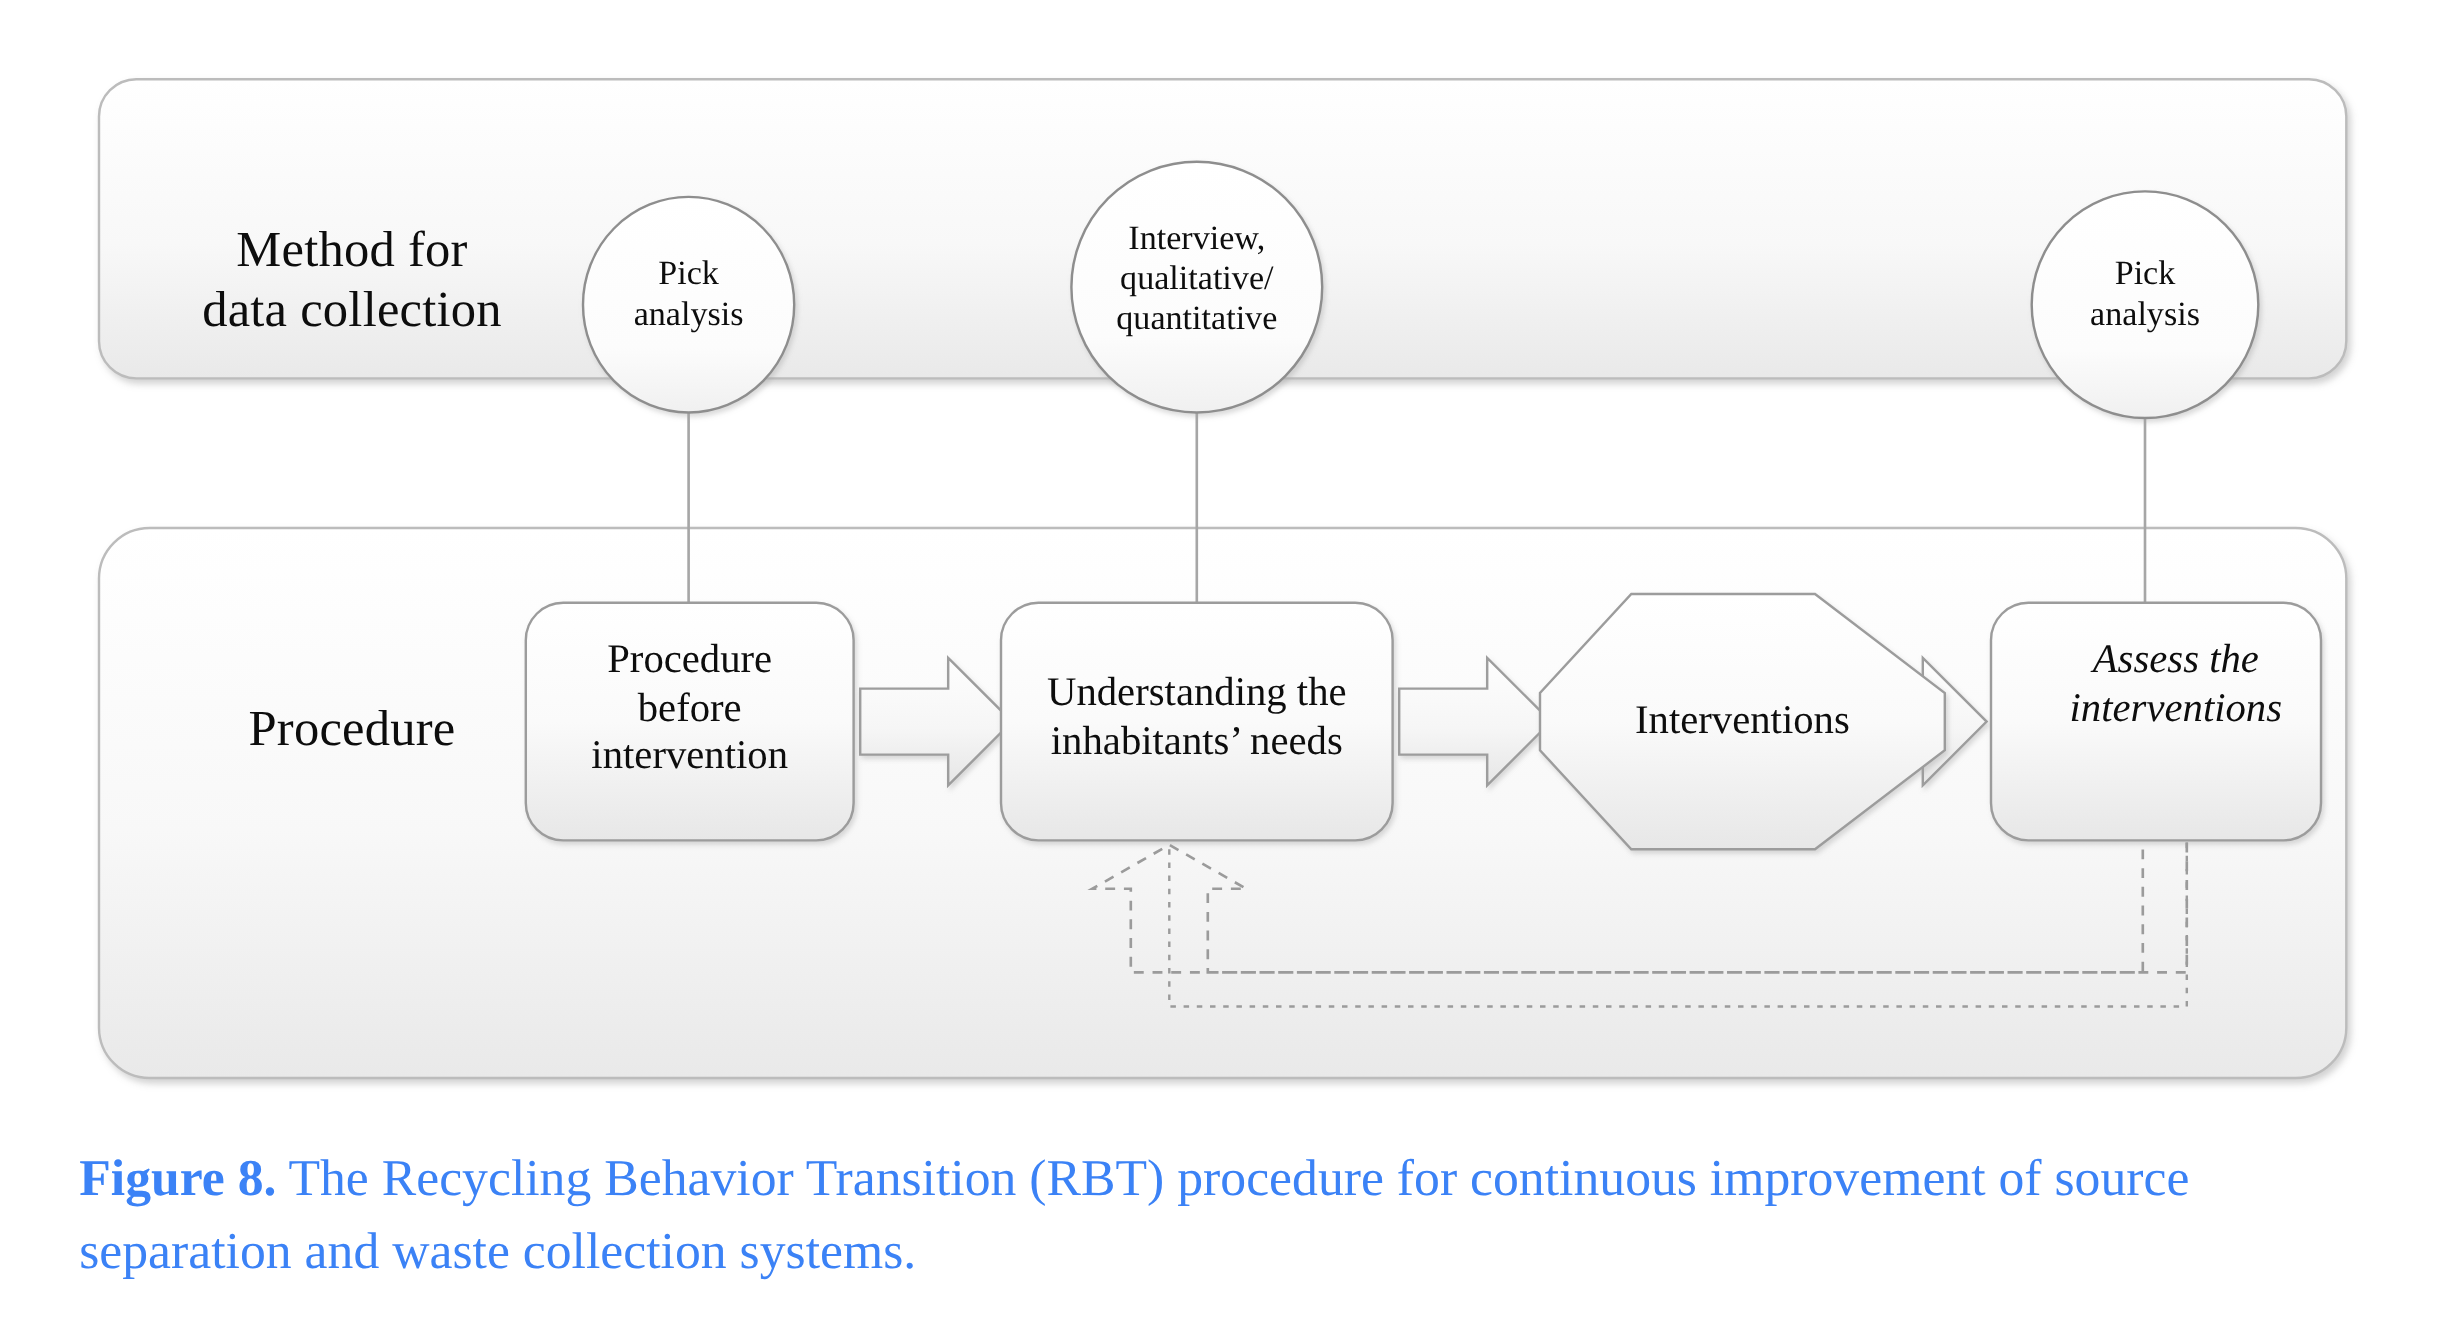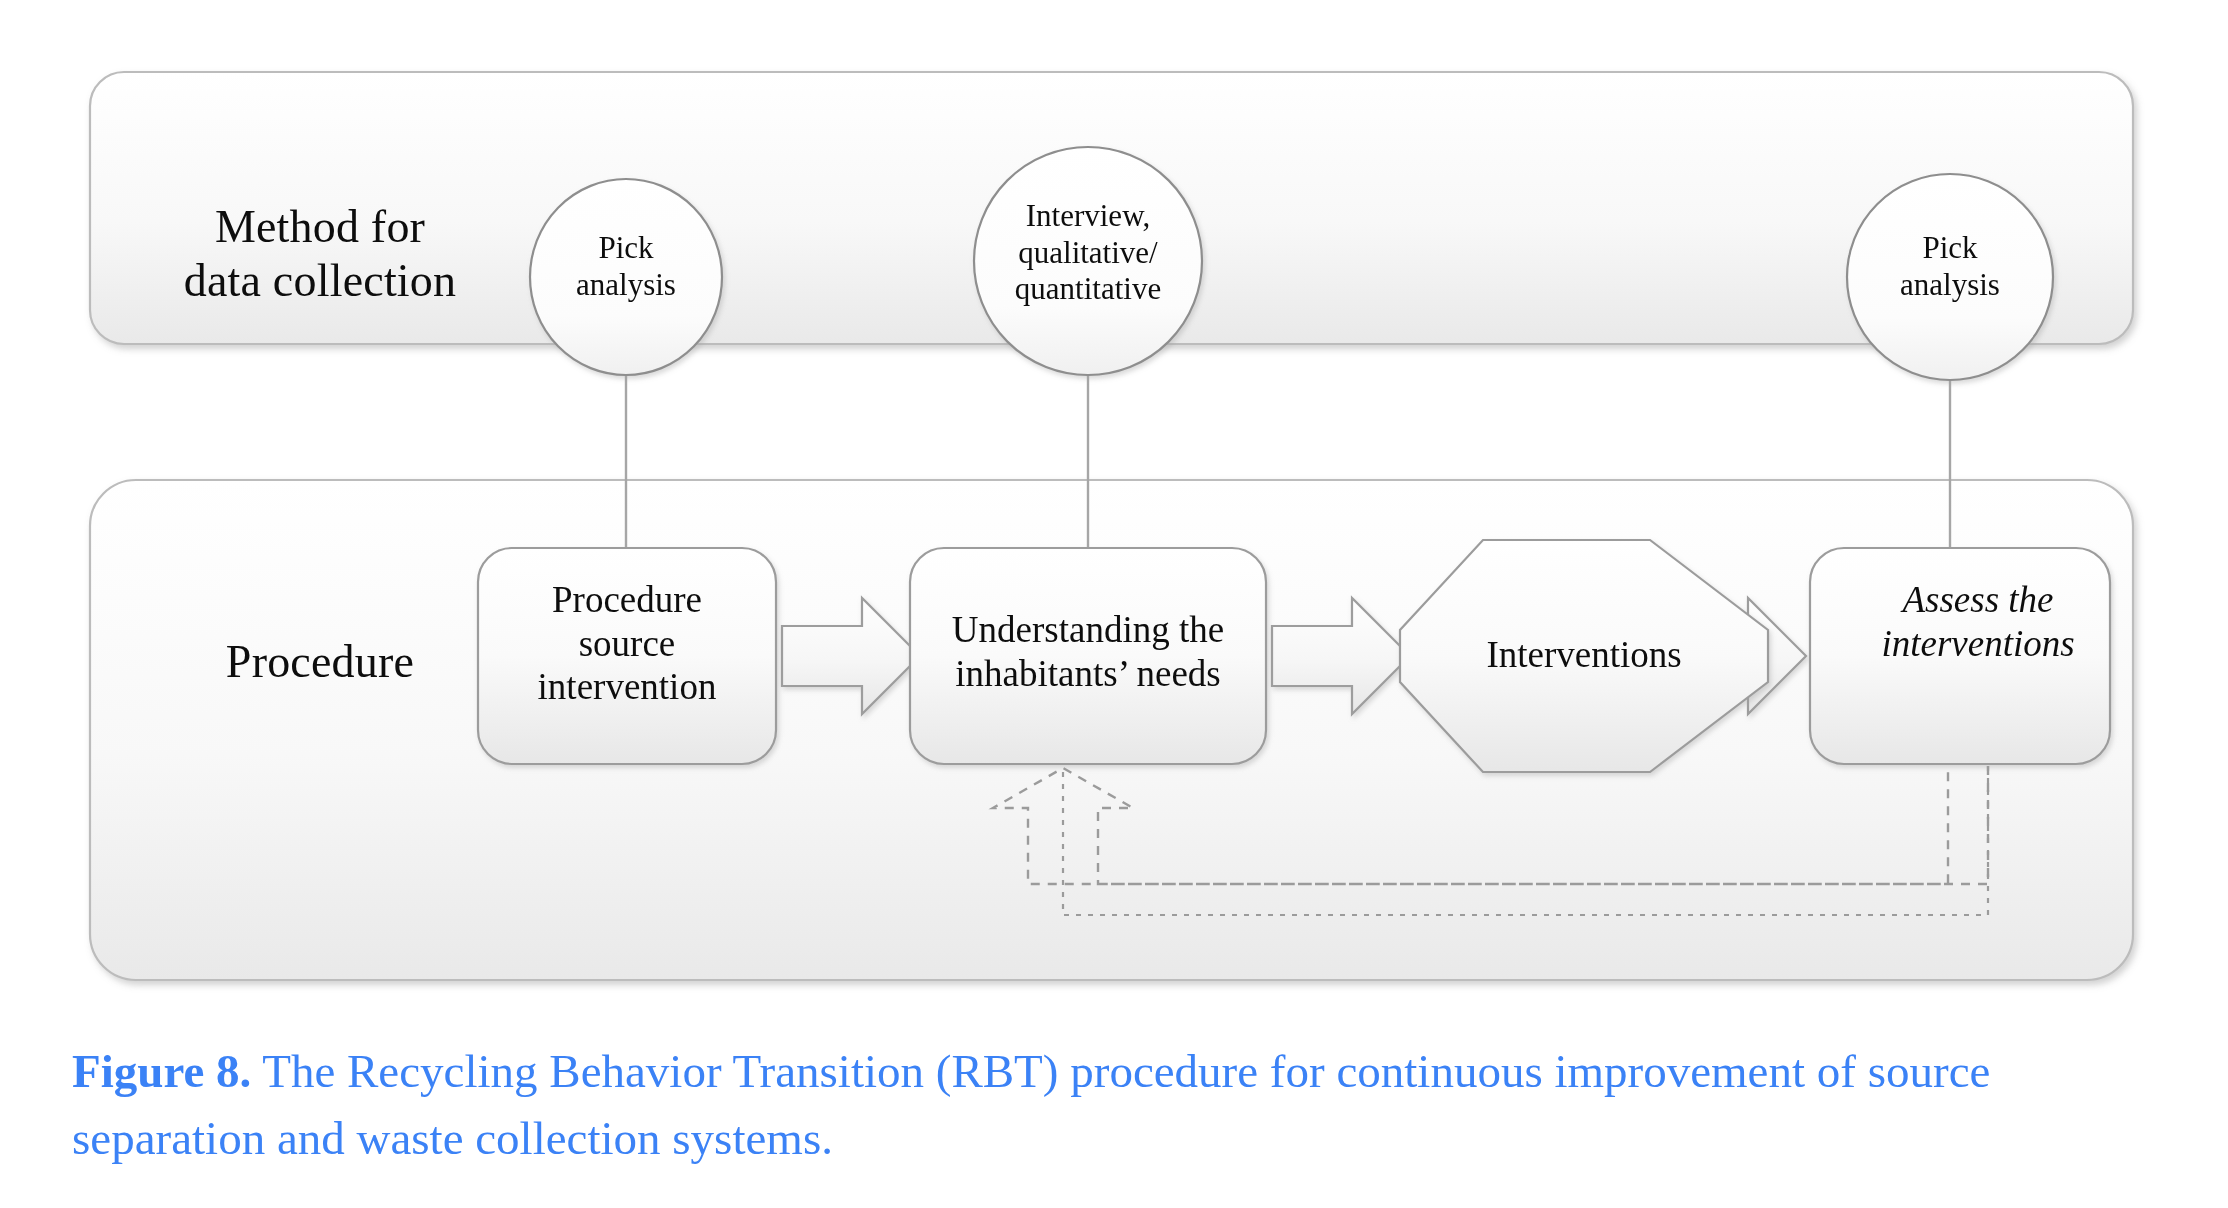--- a/index.html
+++ b/index.html
@@ -171,21 +171,21 @@
     <div>quantitative</div>
   </div>
 
   <div class="lbl circle-text" style="left:1850px; top:230px; width:200px;">
     <div>Pick</div>
     <div>analysis</div>
   </div>
 
   <div class="lbl node-text" style="left:478px; top:578px; width:298px;">
     <div>Procedure</div>
-    <div>source</div>
+    <div>before</div>
     <div>intervention</div>
   </div>
 
   <div class="lbl node-text" style="left:905px; top:608px; width:366px;">
     <div>Understanding the</div>
     <div>inhabitants’ needs</div>
   </div>
 
   <div class="lbl octagon-text" style="left:1400px; top:633px; width:368px;">Interventions</div>
 

